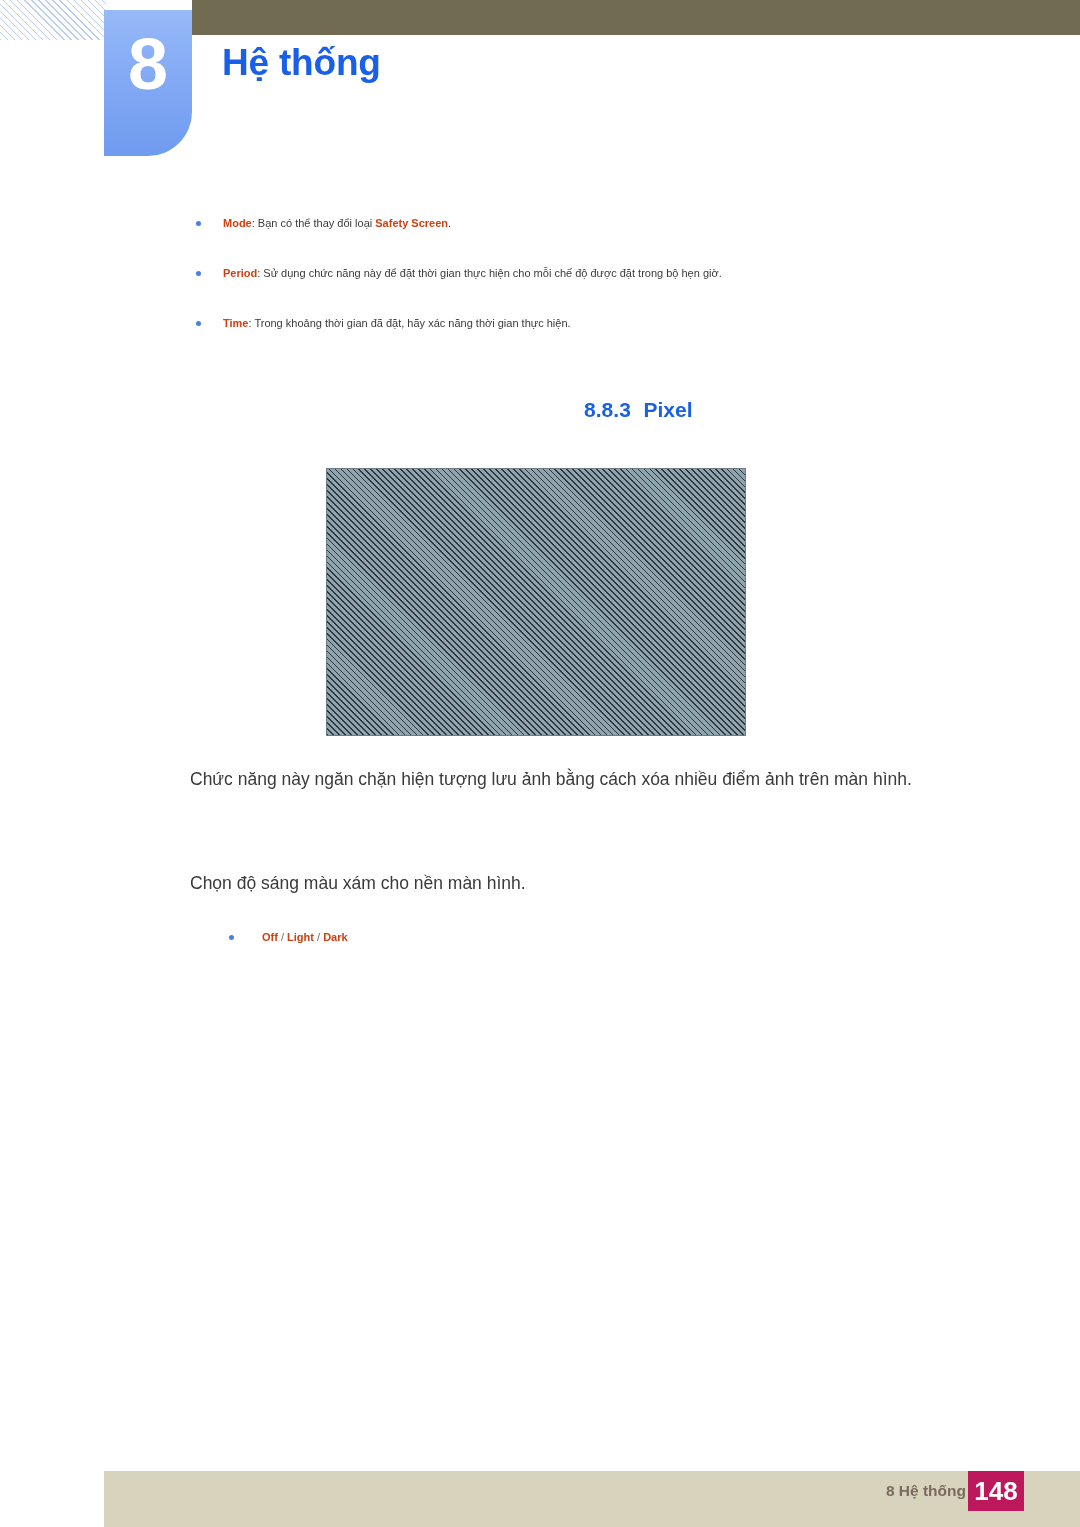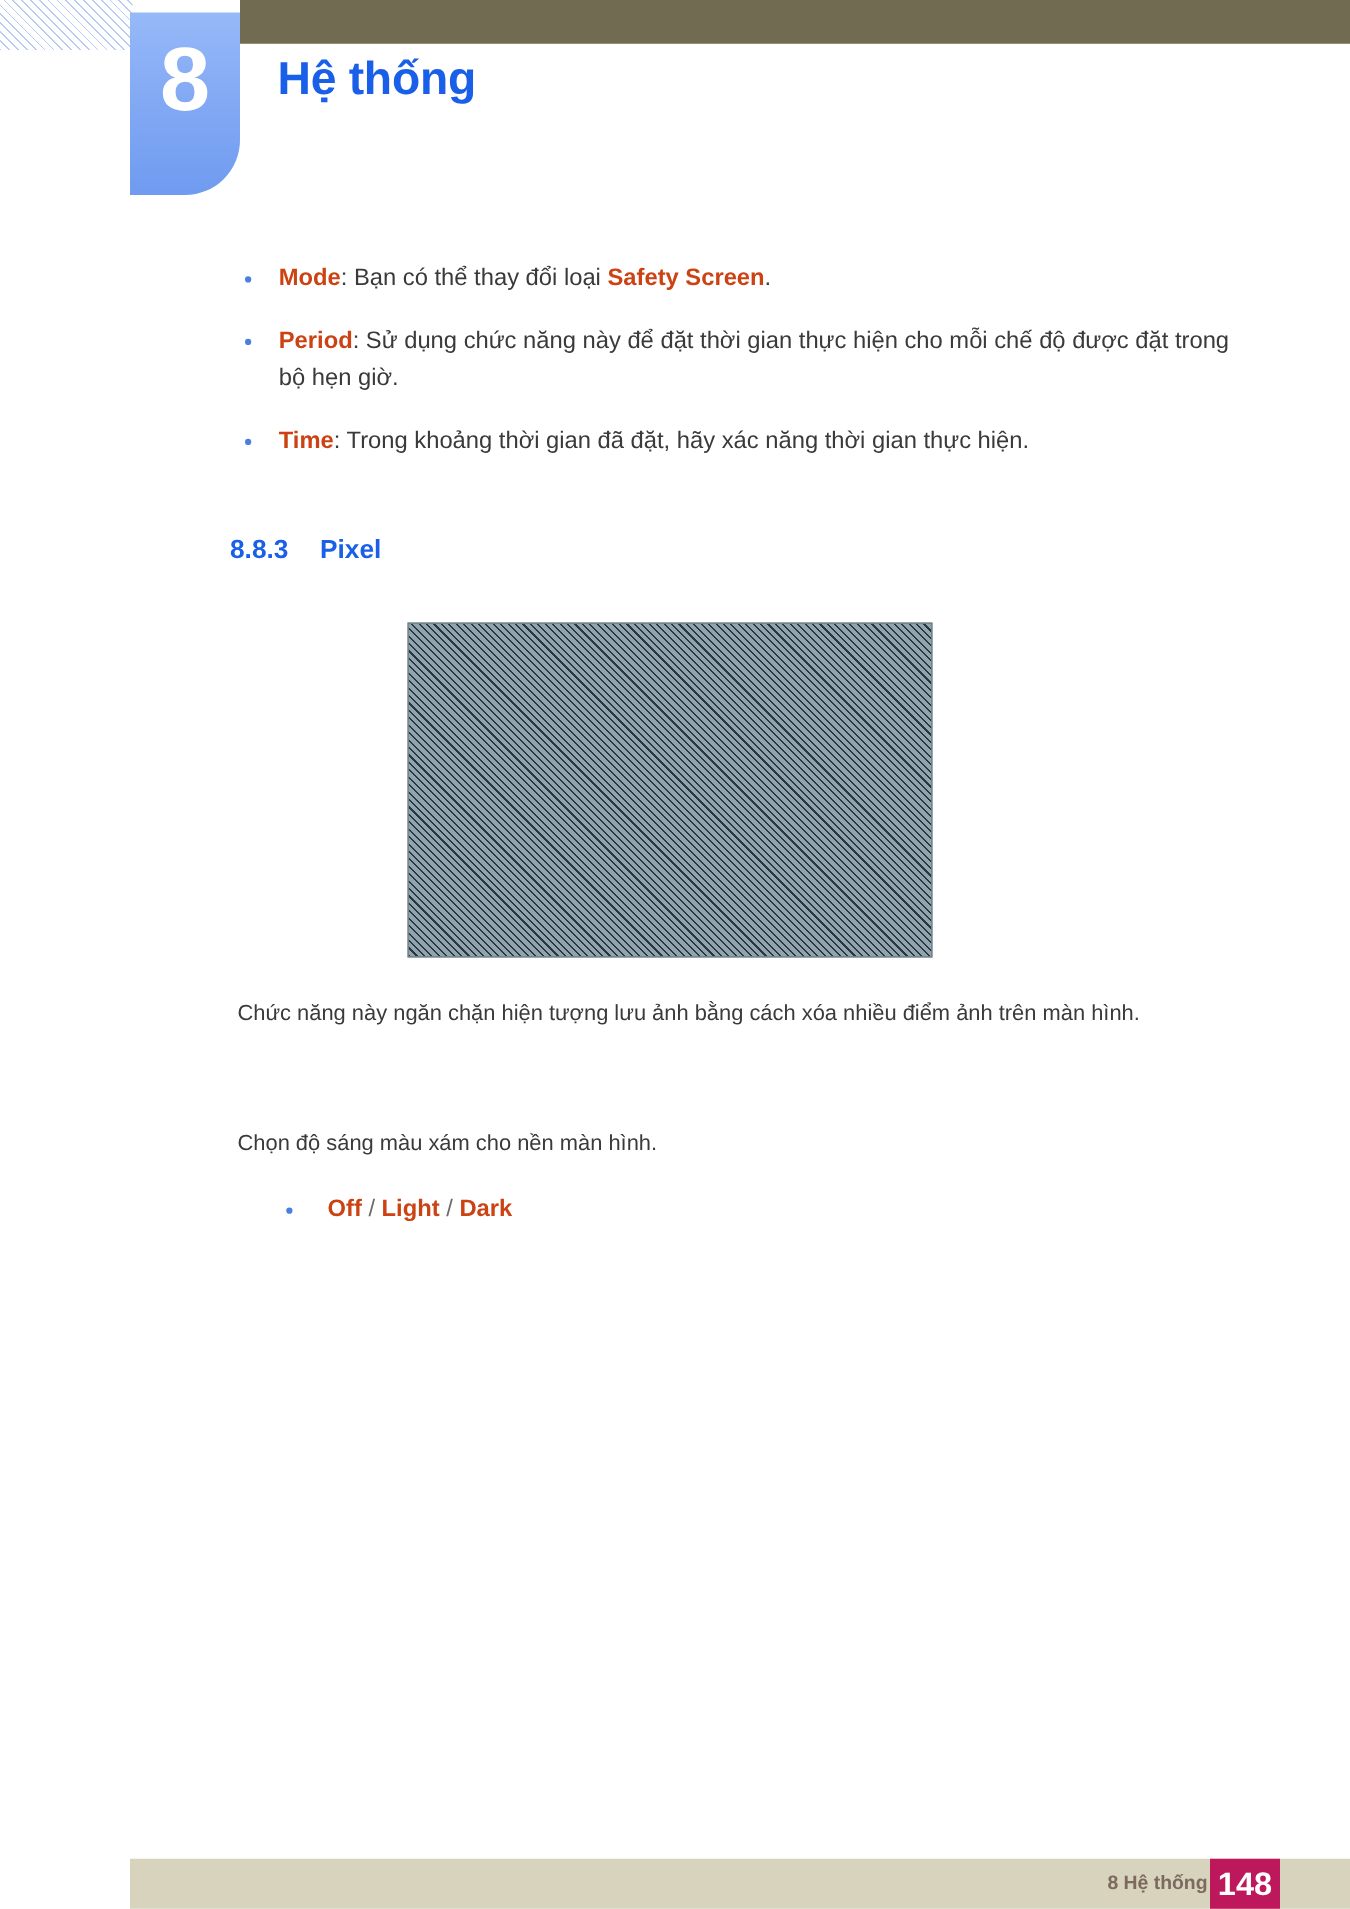--- a/index.html
+++ b/index.html
@@ -80,21 +80,21 @@
   .bullet-list {
     margin: 0;
     padding: 0;
     list-style: none;
   }
   .bullet-item {
     position: relative;
     padding-left: 223px;
     padding-right: 80px;
     margin-bottom: 20px;
-    font-size: 19px;
+    font-size: 11px;
     line-height: 30px;
     color: #3a3a3a;
   }
   .bullet-item::before {
     content: "";
     position: absolute;
     left: 196px;
     top: 13px;
     width: 5px;
     height: 5px;
@@ -115,20 +115,21 @@
     color: #6d6d6d;
   }
 
   .section-heading {
     margin: 0;
     padding: 0;
     color: #1a5fe8;
     font-size: 21px;
     font-weight: bold;
     white-space: nowrap;
+    text-align: center;
   }
   .section-heading .num {
     display: inline-block;
     width: 72px;
     padding-left: 184px;
     box-sizing: content-box;
   }
 
   .figure-wrap {
     text-align: center;
@@ -159,21 +160,21 @@
   .spacer-34 { height: 34px; }
   .spacer-40 { height: 40px; }
   .spacer-46 { height: 46px; }
 
   
   .page-footer {
     position: absolute;
     left: 104px;
     bottom: 0;
     width: 976px;
-    height: 40px;
+    height: 56px;
     background: #d8d3bd;
   }
   .footer-label {
     position: absolute;
     right: 114px;
     top: 11px;
     font-size: 15.5px;
     font-weight: bold;
     color: #7c6a5f;
     white-space: nowrap;

